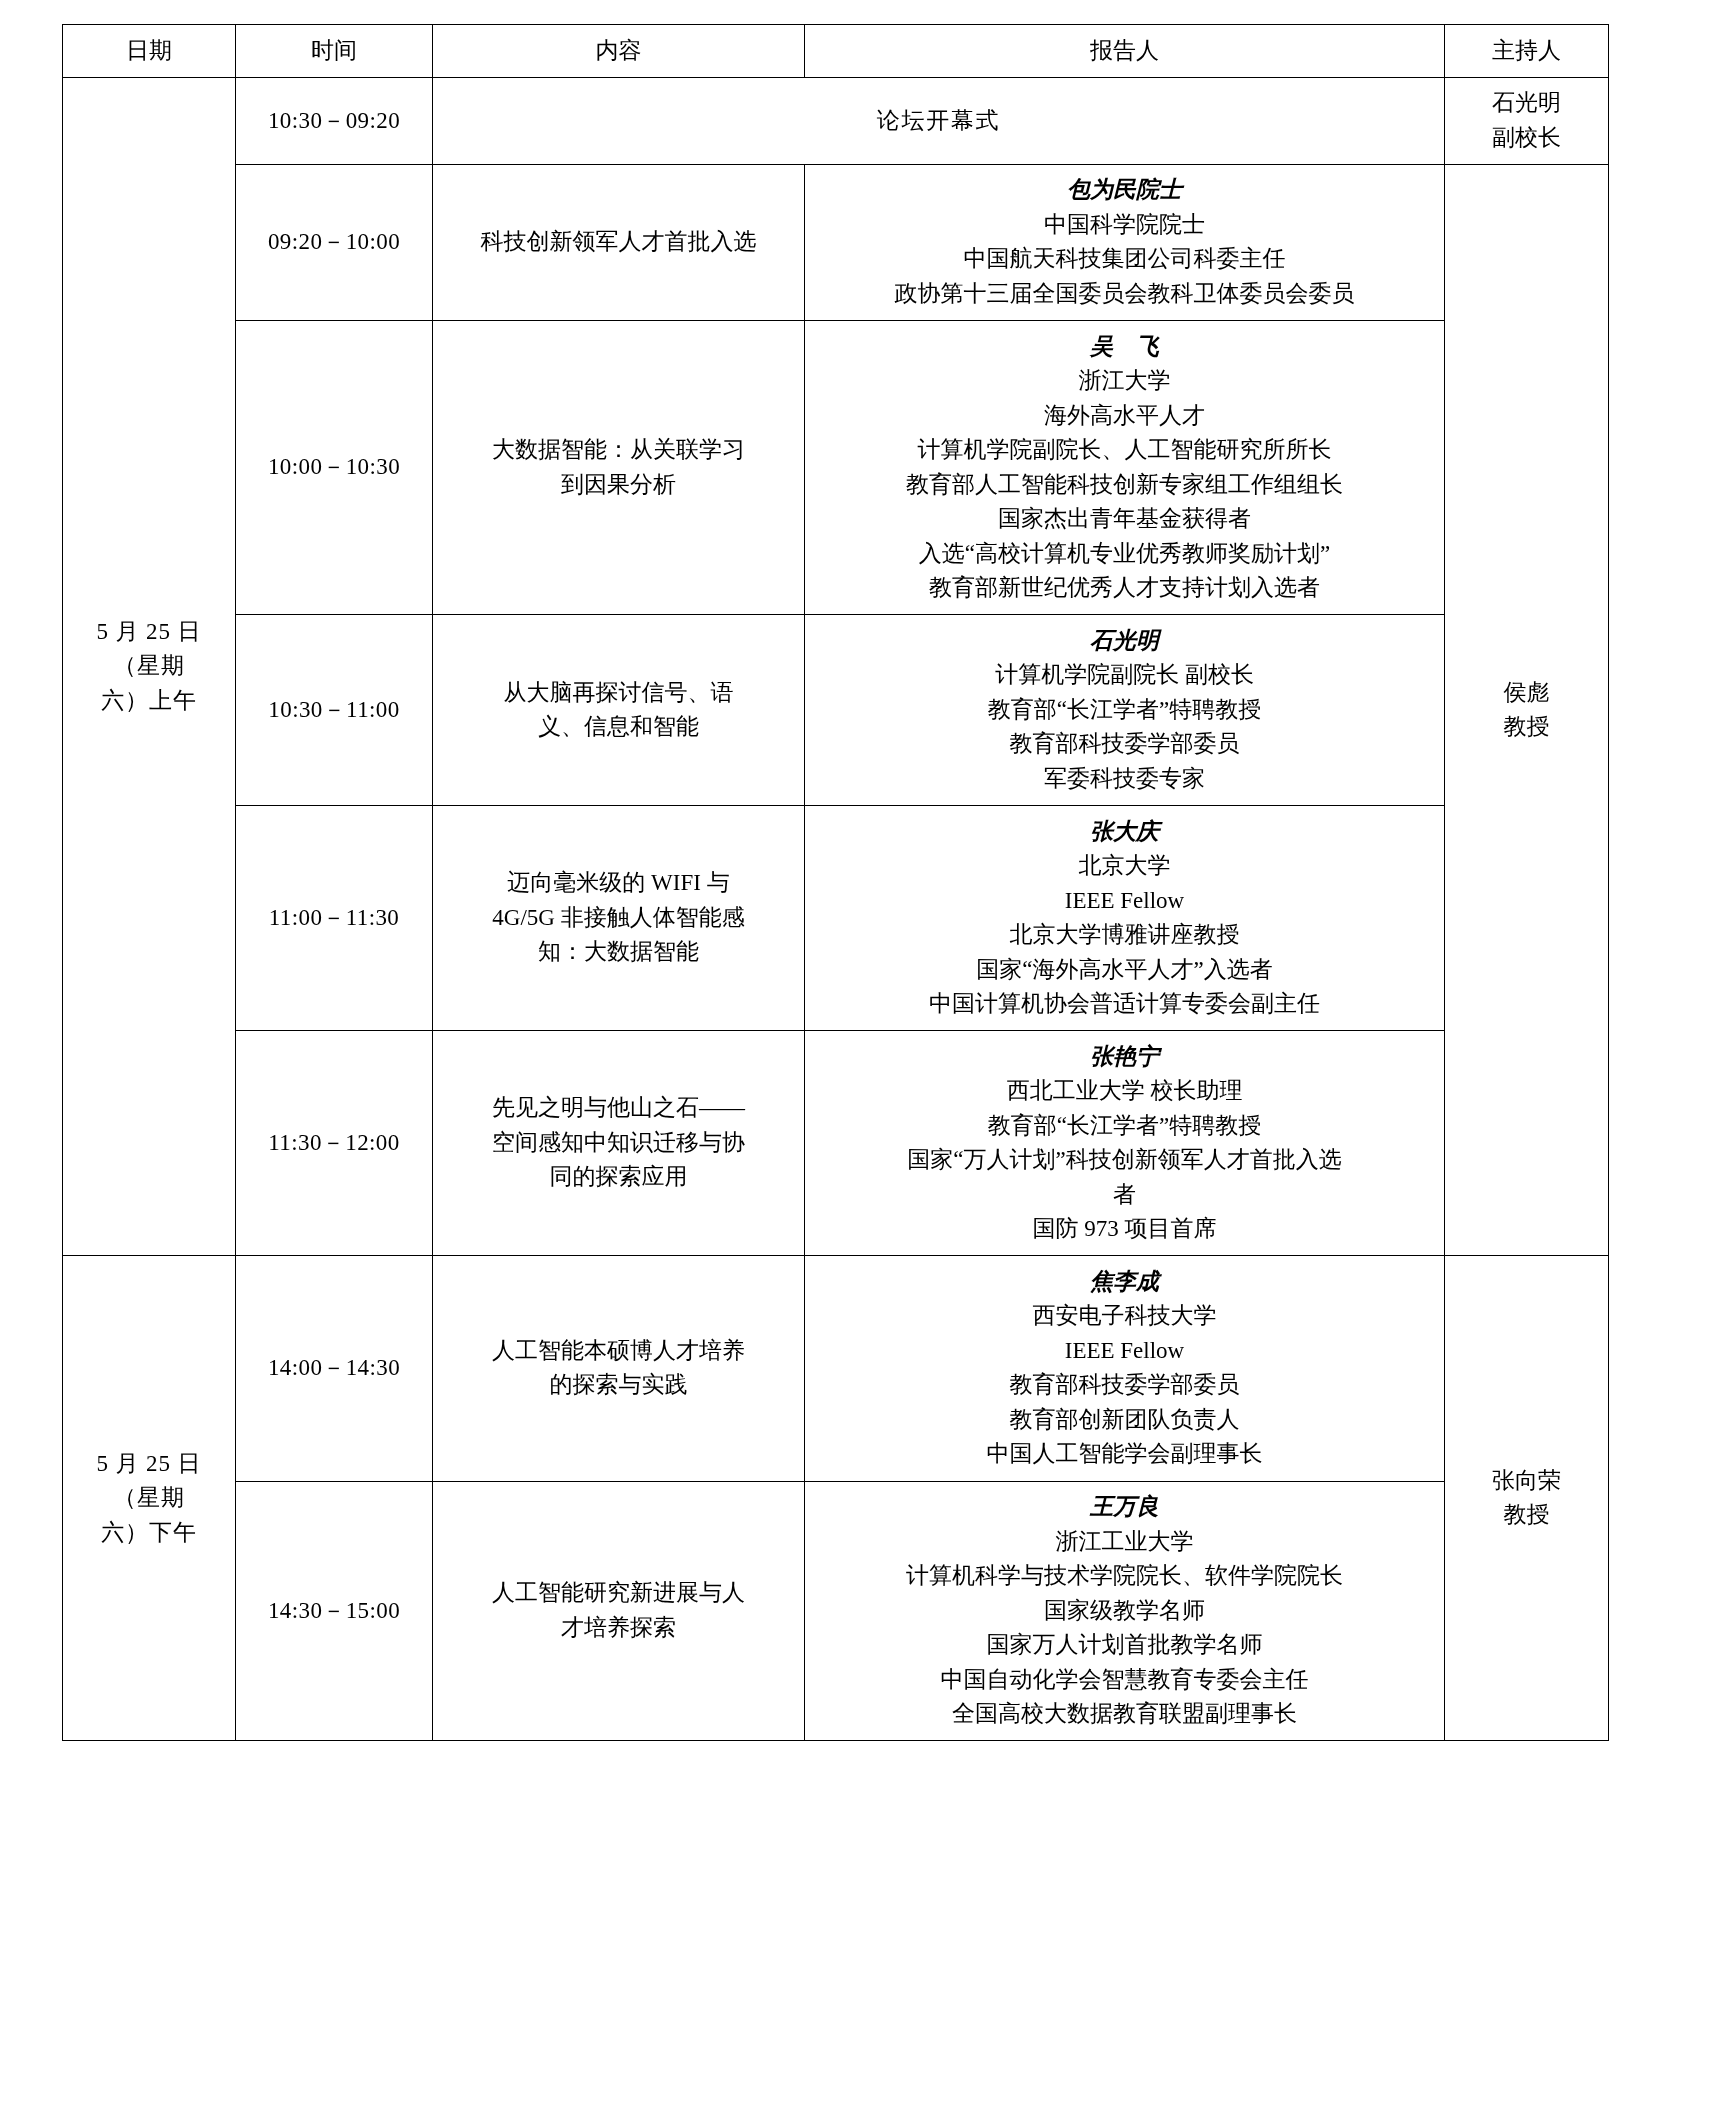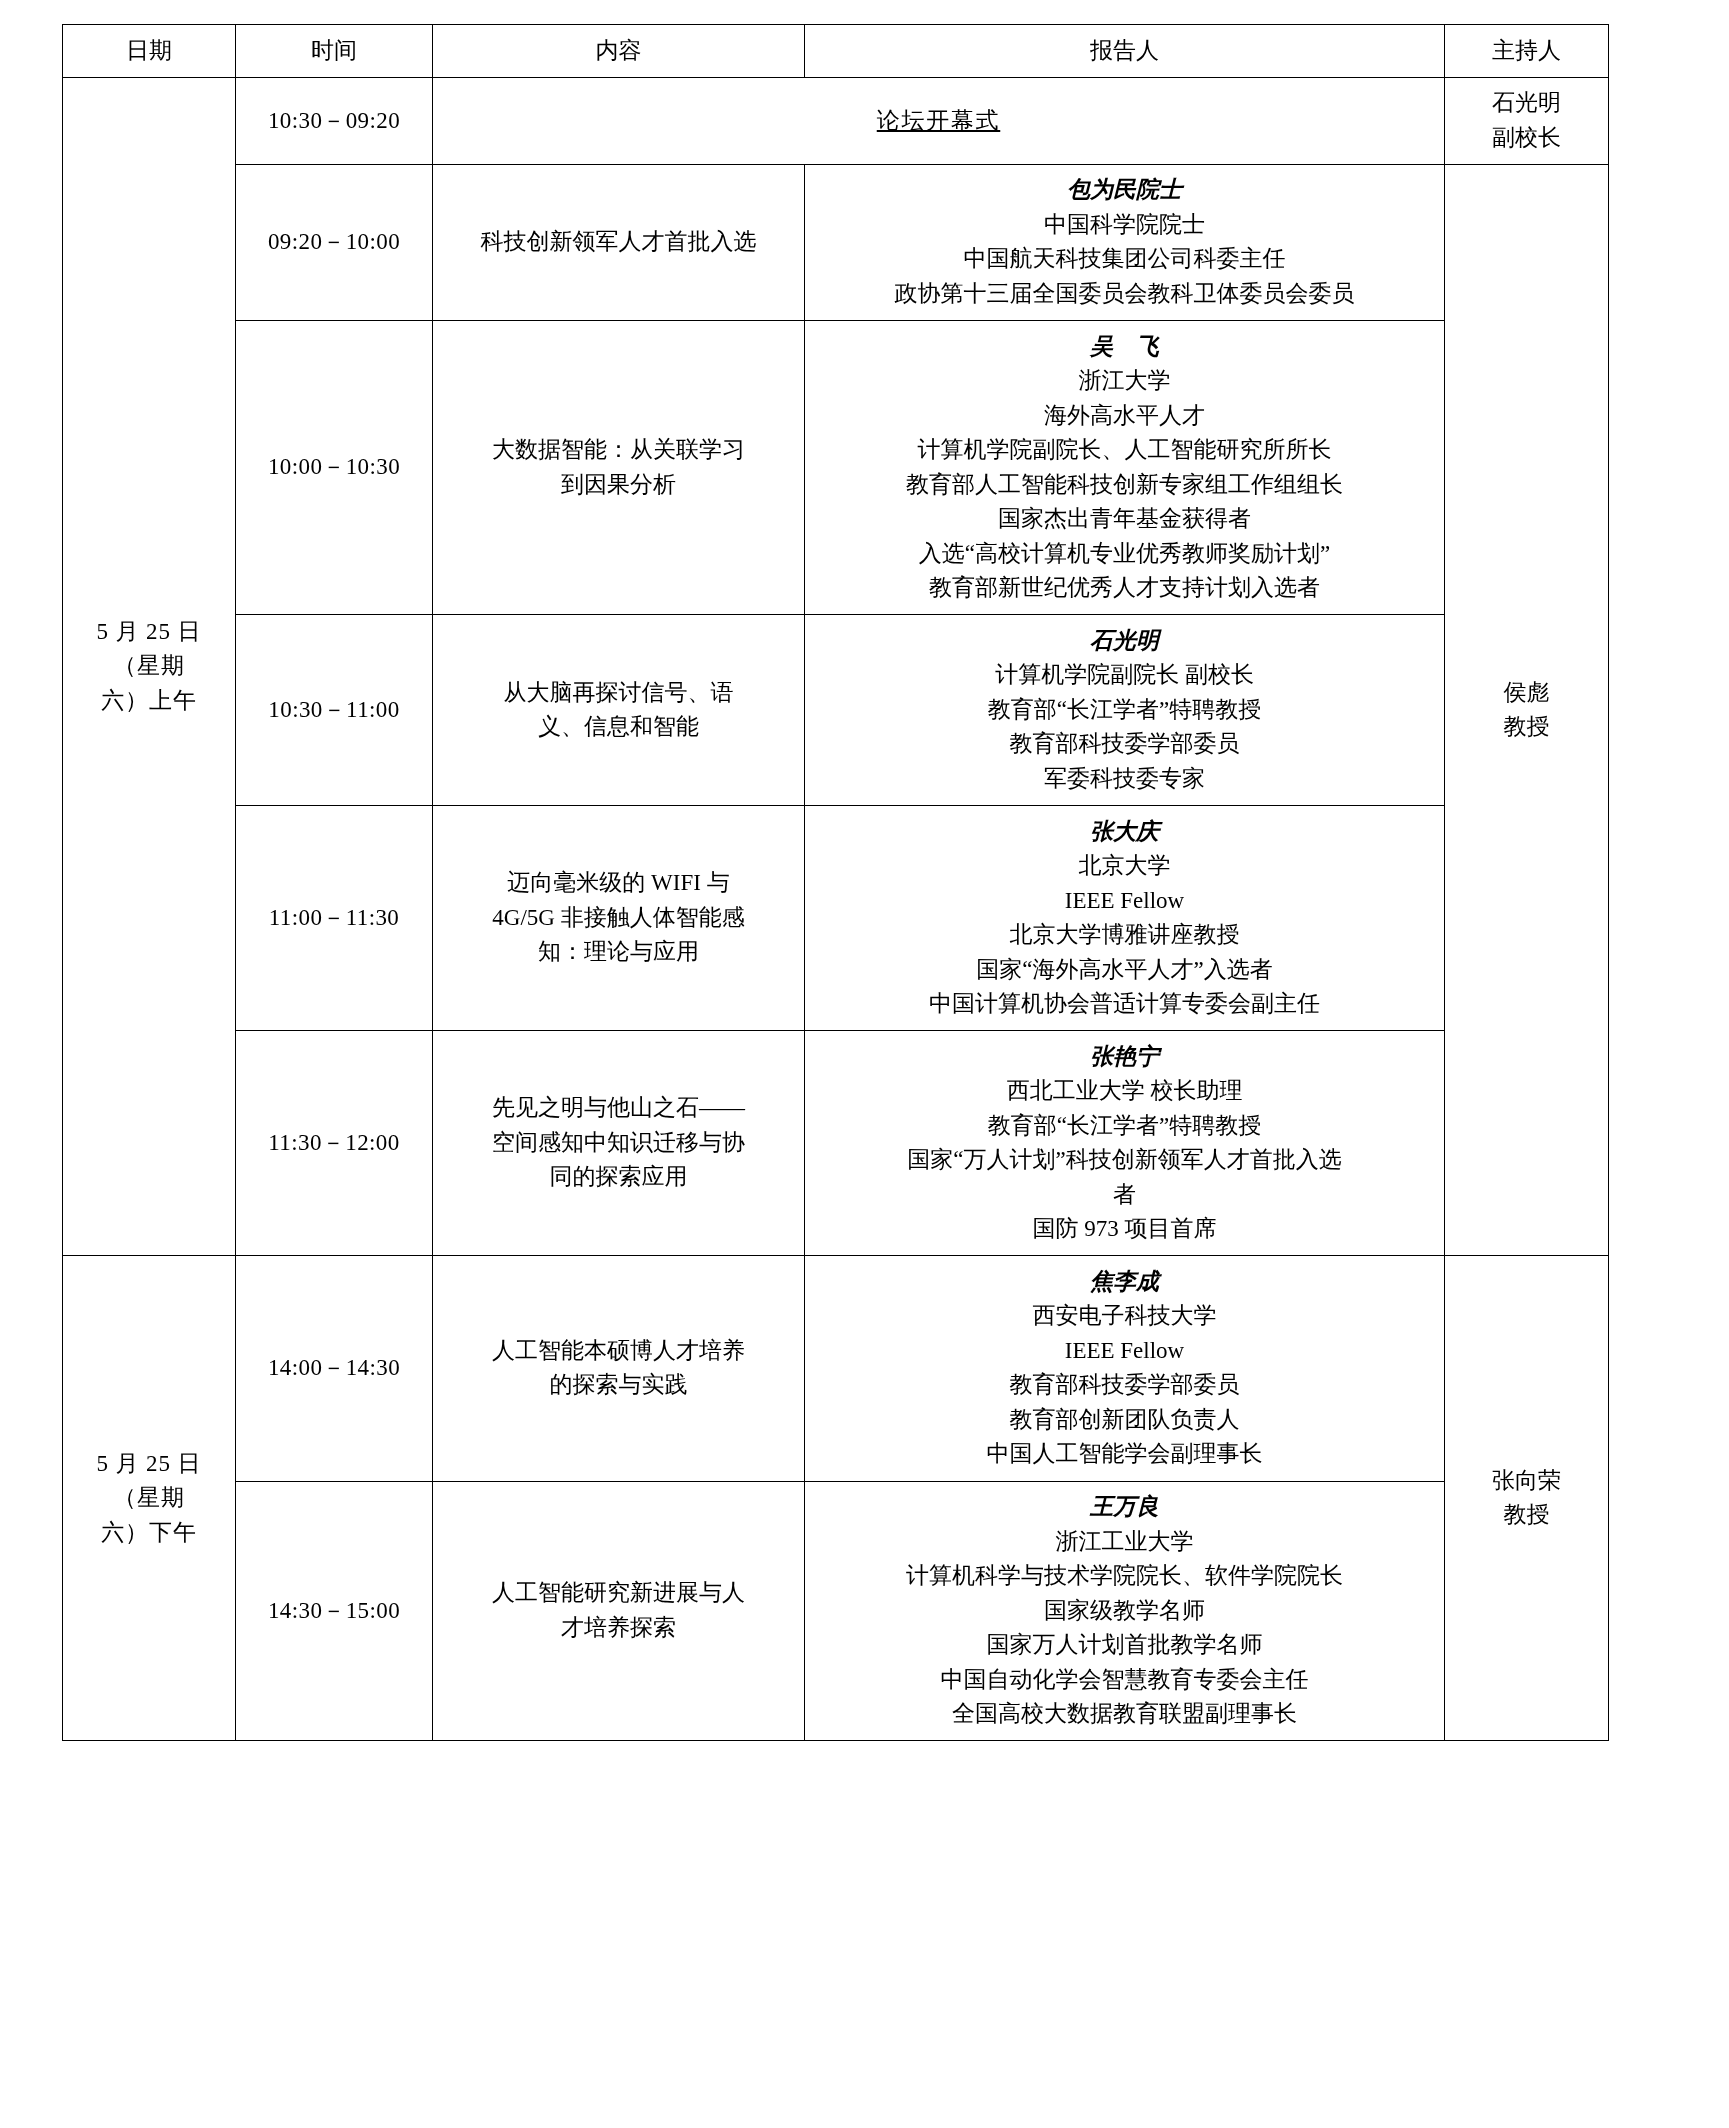--- a/index.html
+++ b/index.html
@@ -69,21 +69,20 @@
     padding: 14px 12px;
   }
   td.host-cell {
     font-size: 25px;
     line-height: 1.6;
   }
   td.opening-cell {
     font-weight: bold;
     font-size: 26px;
     letter-spacing: 1.7px;
-    text-decoration: underline;
   }
   .line { display: block; }
   .line.bold { font-weight: bold; font-style: italic; }
 </style>
 </head>
 <body>
 
 <div class="page">
   <table class="schedule">
     <colgroup>
@@ -161,21 +160,21 @@
             <span class="line">教育部“长江学者”特聘教授</span>
             <span class="line">教育部科技委学部委员</span>
             <span class="line">军委科技委专家</span>
           </td>
         </tr>
         <tr>
           <td class="time-cell">11:00－11:30</td>
           <td class="topic-cell">
             <span class="line">迈向毫米级的 WIFI 与</span>
             <span class="line">4G/5G 非接触人体智能感</span>
-            <span class="line">知：理论与应用</span>
+            <span class="line">知：大数据智能</span>
           </td>
           <td class="speaker-cell">
             <span class="line bold">张大庆</span>
             <span class="line">北京大学</span>
             <span class="line">IEEE Fellow</span>
             <span class="line">北京大学博雅讲座教授</span>
             <span class="line">国家“海外高水平人才”入选者</span>
             <span class="line">中国计算机协会普适计算专委会副主任</span>
           </td>
         </tr>

